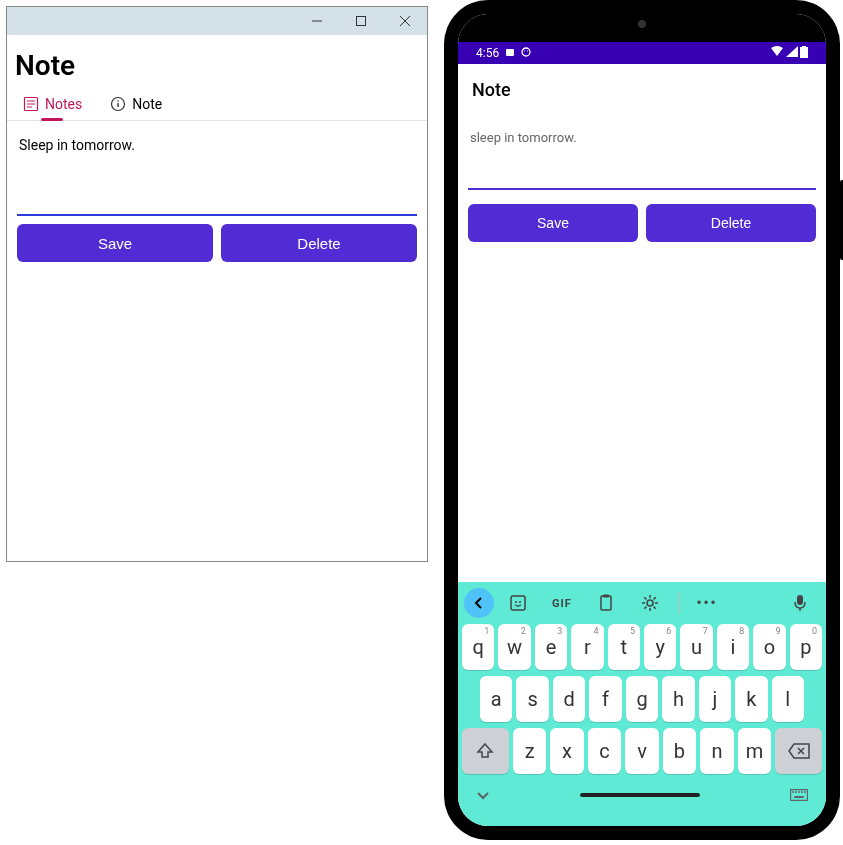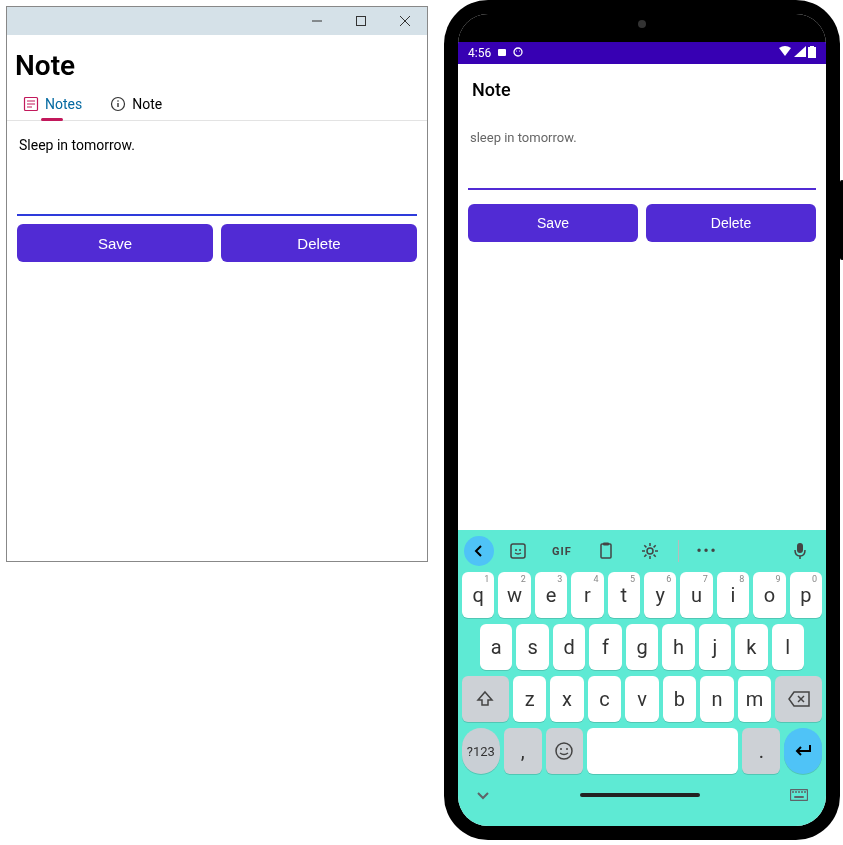--- a/index.html
+++ b/index.html
@@ -41,21 +41,21 @@
     gap: 28px;
     padding: 8px 16px 0 16px;
     border-bottom: 1px solid #e3e3e3;
   }
   .tab {
     display: flex; align-items: center; gap: 6px;
     padding-bottom: 8px;
     font-size: 14px;
     position: relative;
   }
-  .tab.active { color: #0369a1; }
+  .tab.active { color: #be185d; }
   .tab.active::after {
     content: "";
     position: absolute;
     left: 18px; bottom: -1px;
     width: 22px; height: 3px;
     background: #c2185b;
     border-radius: 2px;
   }
   .tab-icon { width: 16px; height: 16px; display: flex; }
   .note-body { padding: 10px; display: flex; flex-direction: column; gap: 8px; }
@@ -110,21 +110,21 @@
     overflow: hidden;
     display: flex; flex-direction: column;
   }
   .bezel-top { height: 28px; background: #000; }
   .statusbar {
     height: 22px;
     background: #3700b3;
     color: #fff;
     display: flex; align-items: center;
     justify-content: space-between;
-    padding: 0 10px;
+    padding: 0 18px;
     font-size: 12px;
   }
   .statusbar .sb-left { display: flex; gap: 6px; align-items: center; }
   .statusbar .sb-right { display: flex; gap: 2px; align-items: center; }
   .android-header {
     height: 50px;
     background: #fff;
     display: flex; align-items: center;
     padding: 0 14px;
     font-size: 18px; font-weight: 500;
@@ -411,40 +411,20 @@
           </div>
           <div id="kbd-r3-letters" style="display:contents"><div class="key">z</div><div class="key">x</div><div class="key">c</div><div class="key">v</div><div class="key">b</div><div class="key">n</div><div class="key">m</div></div>
           <div class="key fn bksp">
             <svg width="22" height="16" viewBox="0 0 22 16">
                 <path d="M6 1 L21 1 L21 15 L6 15 L1 8 Z" fill="none" stroke="#444" stroke-width="1.5"></path>
                 <line x1="10" y1="5" x2="16" y2="11" stroke="#444" stroke-width="1.5"></line>
                 <line x1="16" y1="5" x2="10" y2="11" stroke="#444" stroke-width="1.5"></line>
               </svg>
           </div>
         </div>
-        <div class="kbd-row r4">
-          <div class="key circle-key">?123</div>
-          <div class="key fn">,</div>
-          <div class="key fn">
-            <svg width="20" height="20" viewBox="0 0 20 20">
-                <circle cx="10" cy="10" r="8" fill="none" stroke="#444" stroke-width="1.5"></circle>
-                <circle cx="7" cy="8" r="1" fill="#444"></circle>
-                <circle cx="13" cy="8" r="1" fill="#444"></circle>
-                <path d="M6 12 Q10 15 14 12" fill="none" stroke="#444" stroke-width="1.5"></path>
-              </svg>
-          </div>
-          <div class="key space"></div>
-          <div class="key fn">.</div>
-          <div class="key enter">
-            <svg width="20" height="16" viewBox="0 0 20 16">
-                <path d="M17 2 L17 8 L5 8" fill="none" stroke="#000" stroke-width="2"></path>
-                <path d="M8 4 L4 8 L8 12" fill="none" stroke="#000" stroke-width="2"></path>
-              </svg>
-          </div>
-        </div>
       </div>
 
       <div class="kbd-bottombar">
         <span>
           <svg width="14" height="10" viewBox="0 0 14 10">
               <path d="M2 2 L7 7 L12 2" fill="none" stroke="#5f6368" stroke-width="2"></path>
             </svg>
         </span>
         <div class="nav-pill"></div>
         <span>

